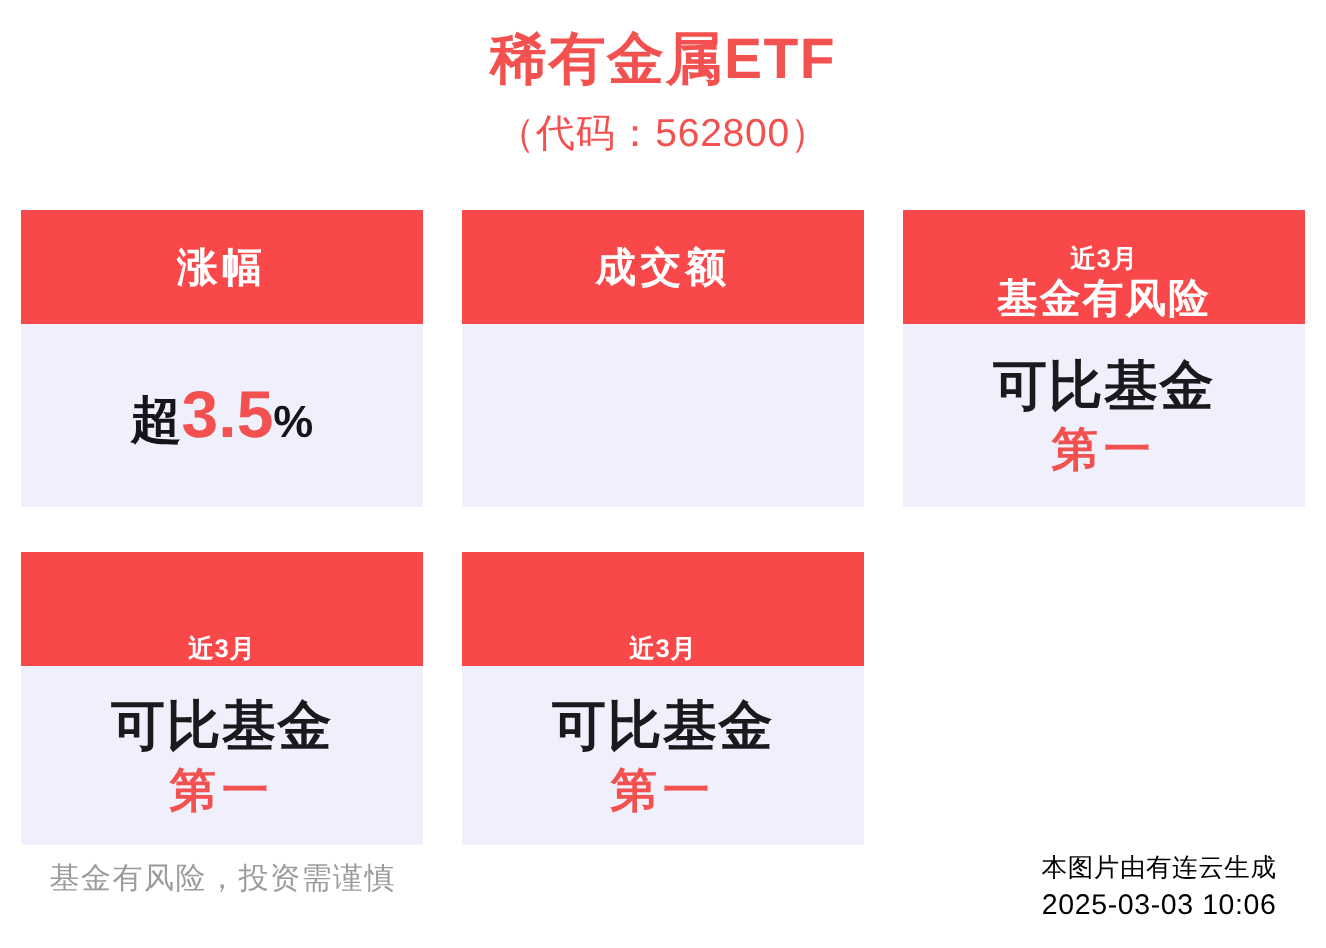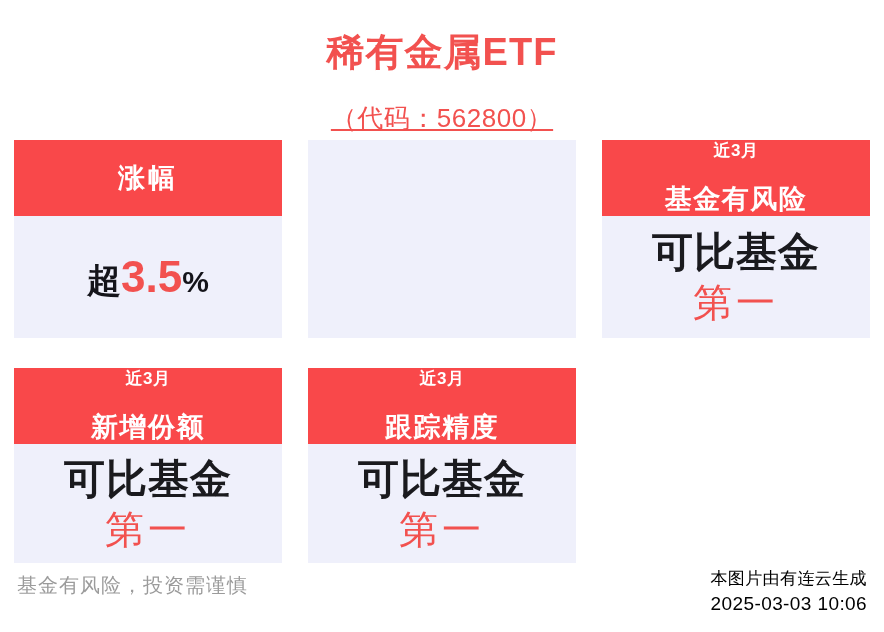--- a/index.html
+++ b/index.html
@@ -11,37 +11,36 @@
     height: 632px;
     background: #ffffff;
     font-family: "Liberation Sans", "DejaVu Sans", sans-serif;
     overflow: hidden;
     position: relative;
   }
 
   
   .title-block {
     text-align: center;
-    padding-top: 30px;
+    padding-top: 18px;
   }
   .main-title {
     font-size: 38px;
     font-weight: 700;
     color: #F2514F;
     letter-spacing: 1px;
     line-height: 1.18;
   }
   .sub-title {
     font-size: 26px;
     font-weight: 400;
     color: #F2514F;
     line-height: 1.5;
-    margin-top: 24px;
+    margin-top: 6px;
     letter-spacing: 0.5px;
-    text-decoration: underline;
   }
 
   
   .card-grid {
     position: absolute;
     top: 140px;
     left: 14px;
     width: 856px;
     display: grid;
     grid-template-columns: repeat(3, 268px);
@@ -55,21 +54,21 @@
     overflow: hidden;
     background: #EFF0FB;
   }
   .card-header {
     background: #F9484A;
     color: #ffffff;
     height: 76px;
     display: flex;
     flex-direction: column;
     align-items: center;
-    justify-content: space-between;
+    justify-content: flex-end;
     text-align: center;
     box-sizing: border-box;
     padding: 0 6px;
   }
   .card-header.single {
     justify-content: center;
   }
   .hdr-small {
     font-size: 17px;
     font-weight: 600;
@@ -99,46 +98,46 @@
   }
   .body-line {
     line-height: 1.22;
     white-space: nowrap;
   }
   .body-line.one-liner {
     font-size: 38px;
     font-weight: 700;
   }
   .body-line.stack-top {
-    font-size: 41px;
+    font-size: 36px;
     font-weight: 600;
     color: #1a1a1e;
     letter-spacing: 1px;
   }
   .body-line.stack-bottom {
-    font-size: 39px;
-    font-weight: 400;
+    font-size: 31px;
+    font-weight: 700;
     color: #F2514F;
     letter-spacing: 4px;
     margin-top: 2px;
   }
   .t-dark { color: #14141a; }
   .t-red  { color: #F2514F; }
   .num-big { font-size: 44px; font-weight: 700; }
   .unit-sm { font-size: 30px; font-weight: 700; }
   .cn-sm   { font-size: 34px; font-weight: 700; }
 
   
   .footer {
     position: absolute;
     left: 0;
     right: 0;
     bottom: 8px;
     height: 56px;
-    padding: 0 17px;
+    padding: 0 33px;
     box-sizing: border-box;
     display: flex;
     align-items: flex-start;
     justify-content: space-between;
   }
   .footer-left {
     font-size: 20px;
     color: #9b9b9b;
     letter-spacing: 1px;
     padding-top: 4px;
@@ -166,49 +165,50 @@
       <div class="hdr-only">涨幅</div>
     </div>
     <div class="card-body">
       <div class="body-line one-liner">
         <span class="cn-sm t-dark">超</span><span class="num-big t-red">3.5</span><span class="unit-sm t-dark">%</span>
       </div>
     </div>
   </div>
 
   <div class="card">
+    <div class="card-header single">
+      <div class="hdr-only">成交额</div>
+    </div>
   </div>
 
   <div class="card">
     <div class="card-header">
       <div class="hdr-small">近3月</div>
       <div class="hdr-large">基金有风险</div>
     </div>
     <div class="card-body">
       <div class="body-line stack-top">可比基金</div>
       <div class="body-line stack-bottom">第一</div>
     </div>
   </div>
 
   <div class="card">
     <div class="card-header">
       <div class="hdr-small">近3月</div>
-      <div class="hdr-large">新增份额</div>
     </div>
     <div class="card-body">
       <div class="body-line stack-top">可比基金</div>
       <div class="body-line stack-bottom">第一</div>
     </div>
   </div>
 
 
   <div class="card">
     <div class="card-header">
       <div class="hdr-small">近3月</div>
-      <div class="hdr-large">跟踪精度</div>
     </div>
     <div class="card-body">
       <div class="body-line stack-top">可比基金</div>
       <div class="body-line stack-bottom">第一</div>
     </div>
   </div>
 
 </div>
 
 <div class="footer">

